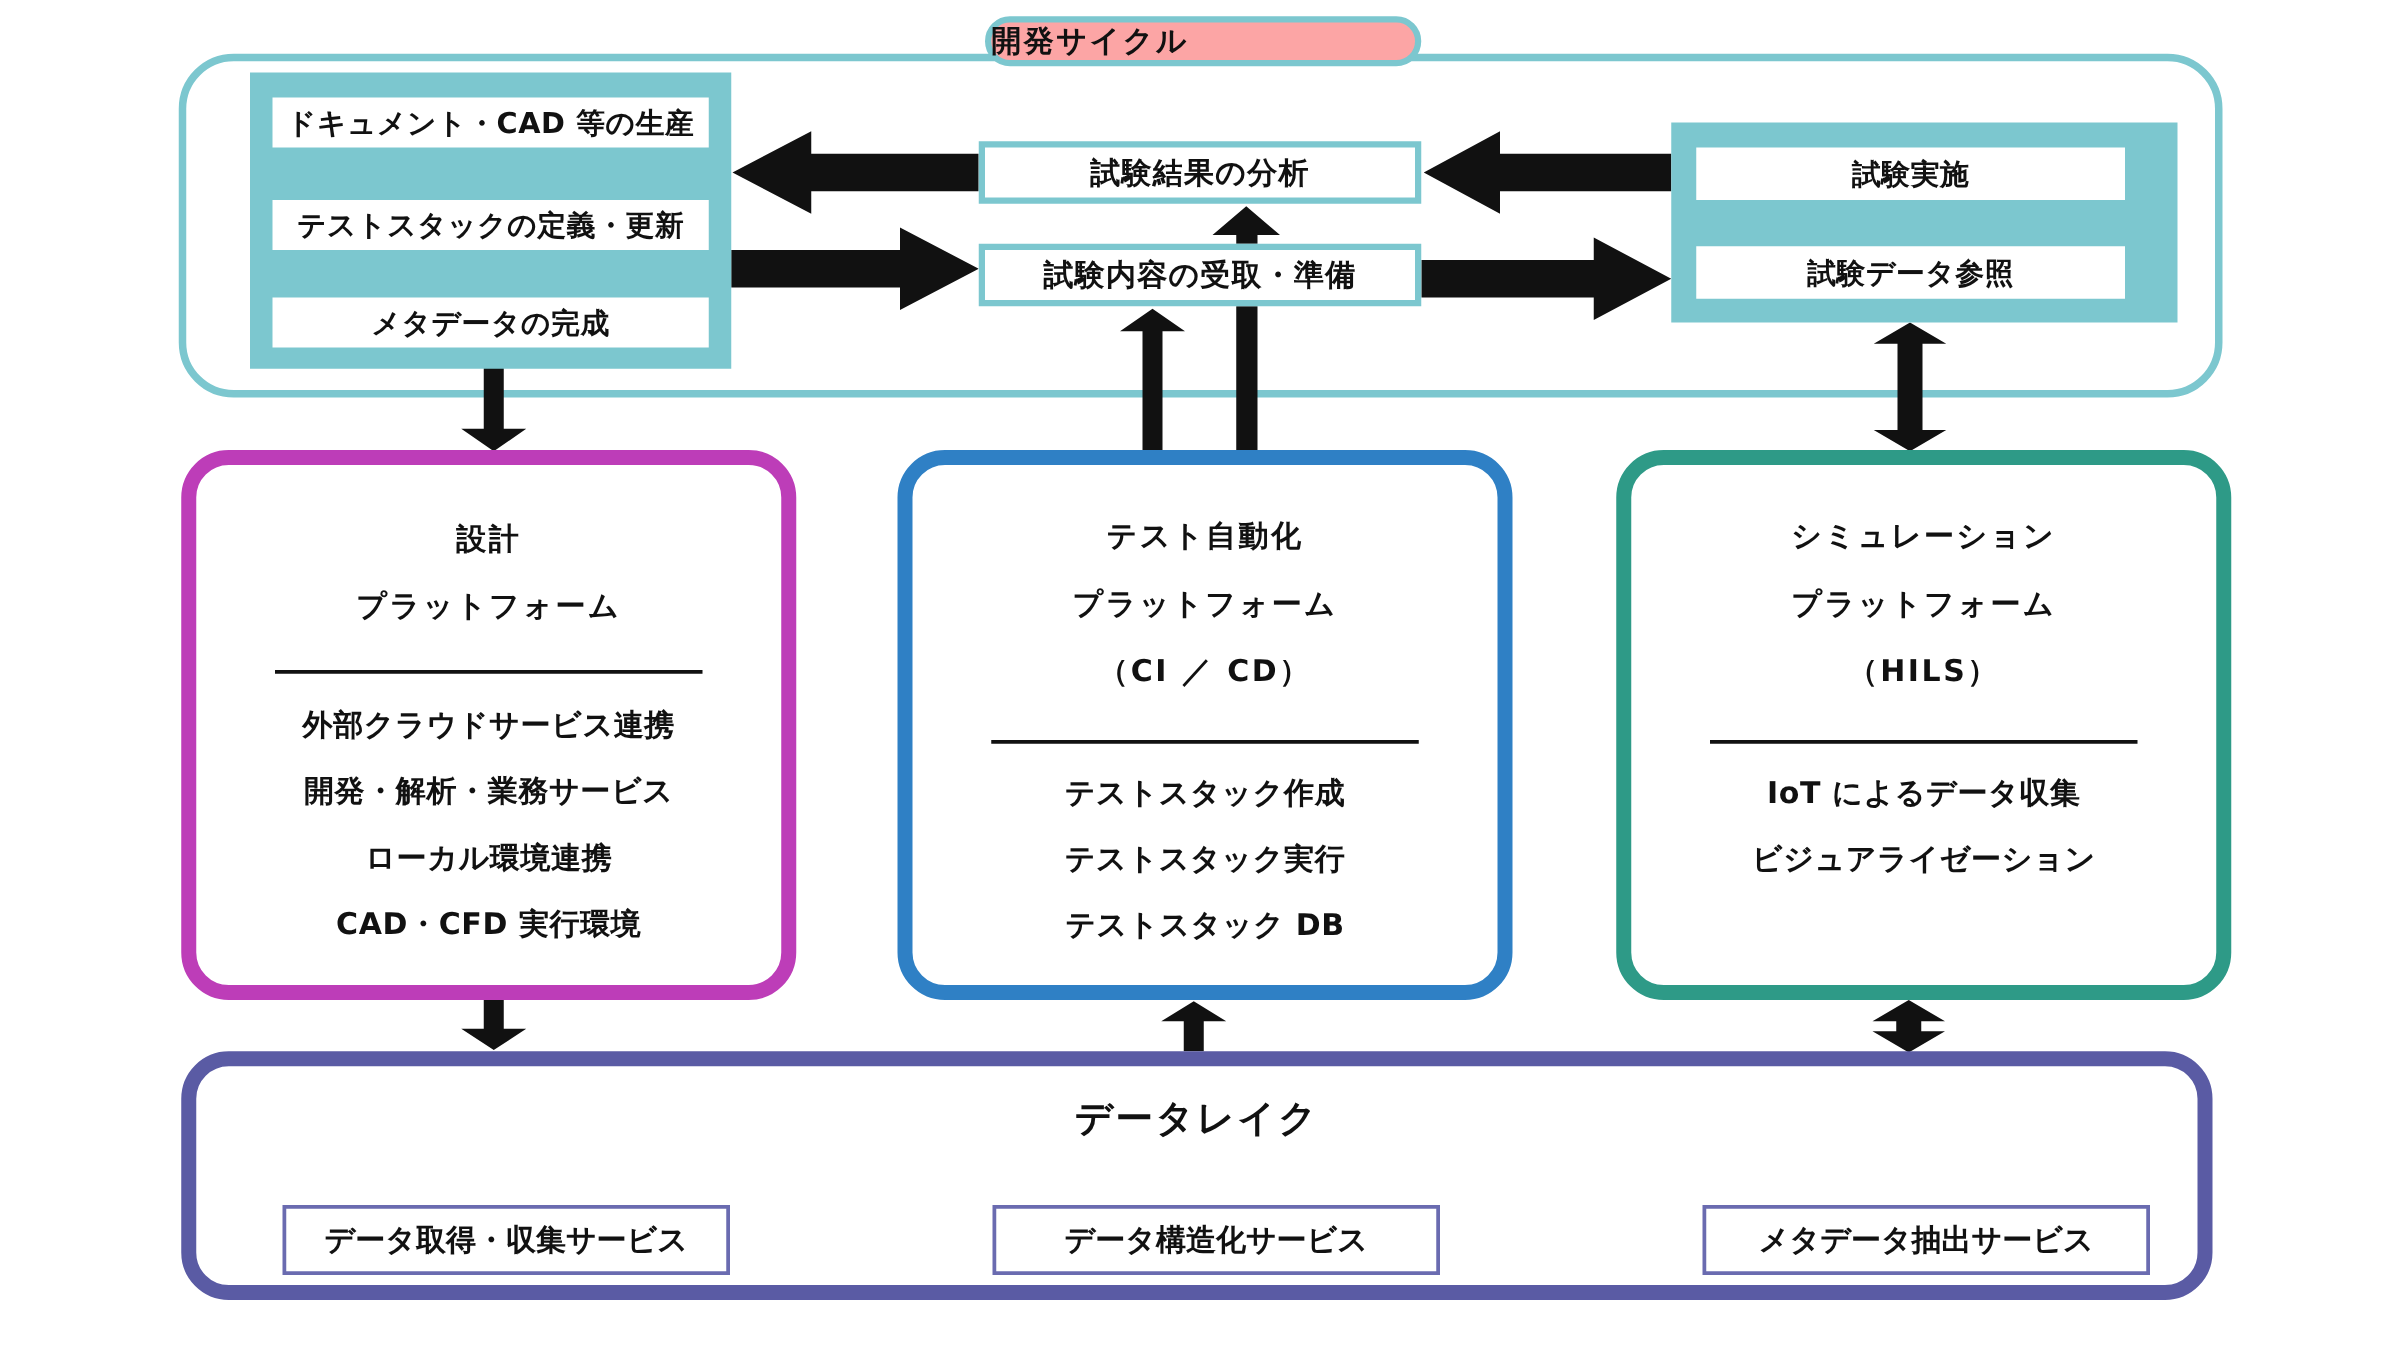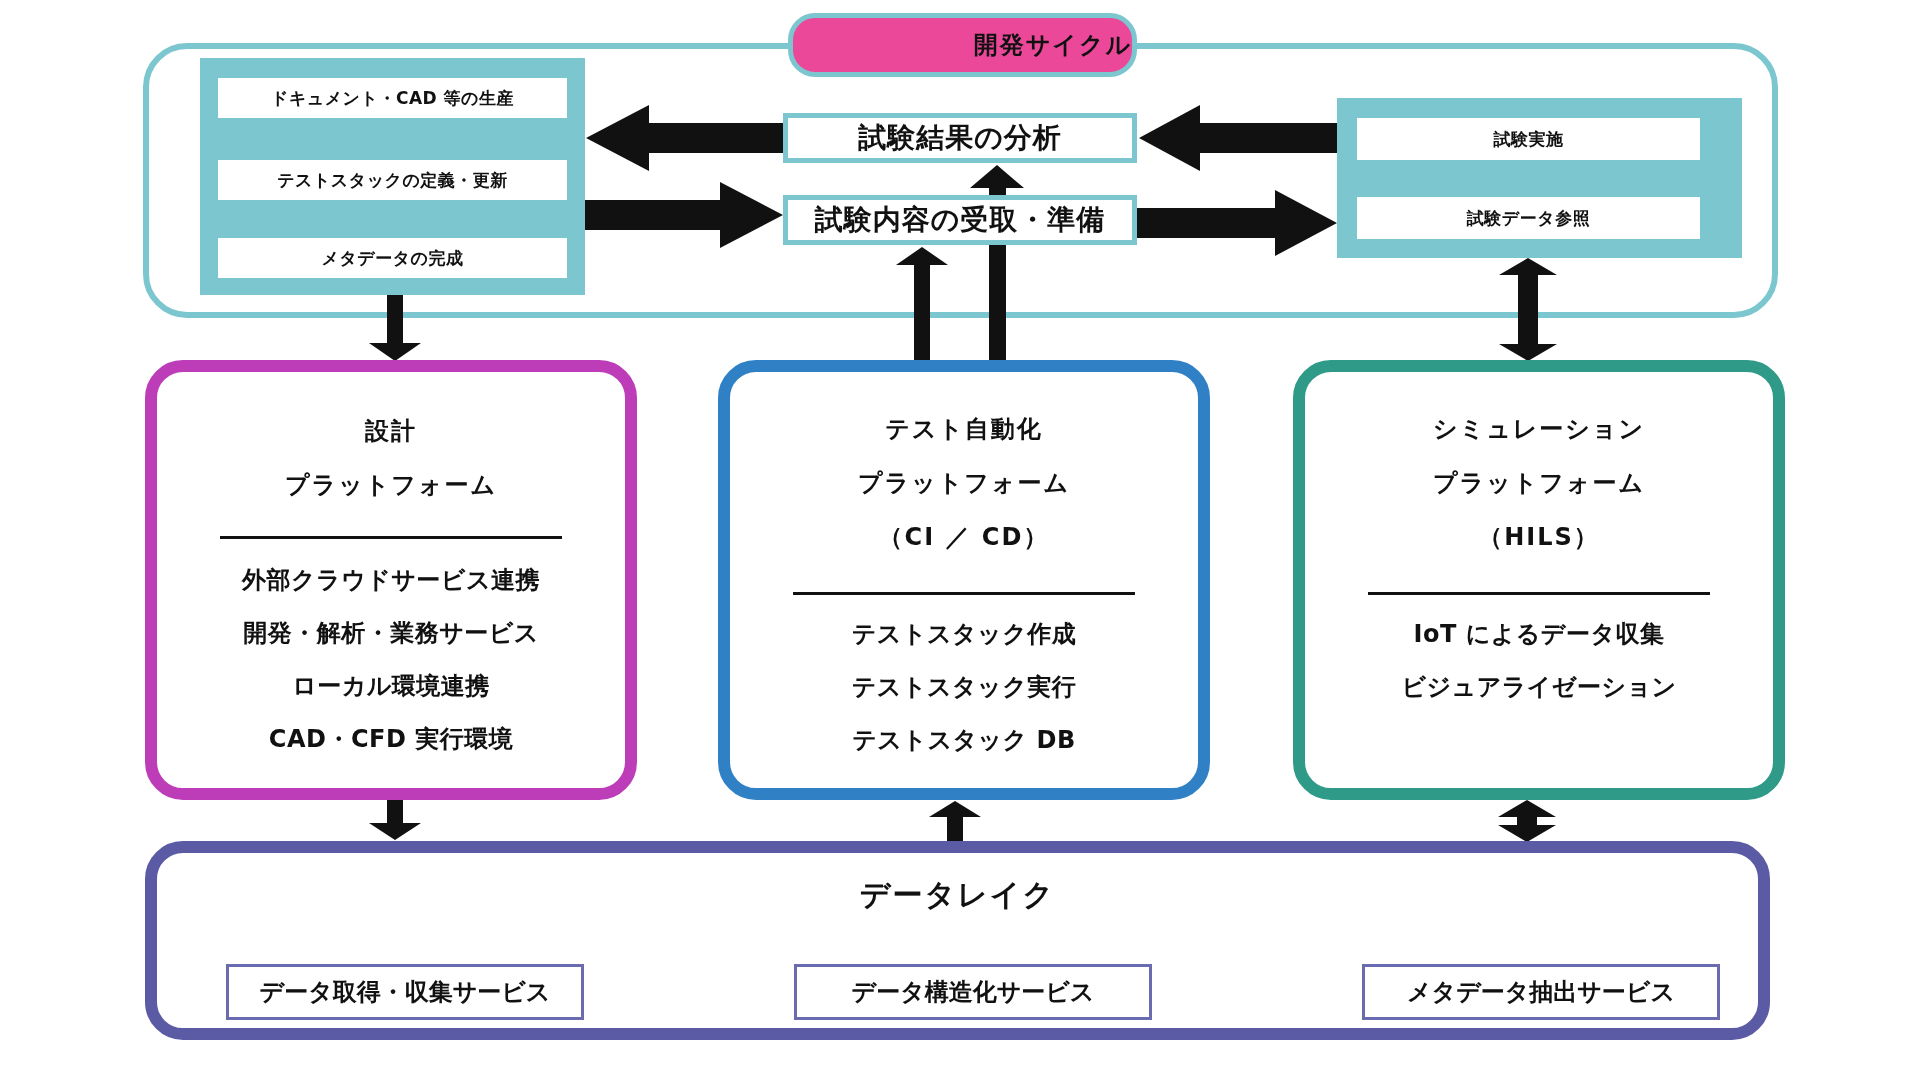--- a/index.html
+++ b/index.html
@@ -9,38 +9,38 @@
     font-weight:700;color:#111;
   }
   
   .cycle-outline{
     position:absolute;left:143px;top:43px;width:1635px;height:275px;
     border:6px solid #7cc7cf;border-radius:44px;box-sizing:border-box;z-index:1;
   }
   .arrow-layer{position:absolute;left:0;top:0;width:1920px;height:1080px;z-index:2;}
   
   .cycle-pill{
-    position:absolute;left:788px;top:13px;width:349px;height:64px;
-    background:#ec4899;border:5px solid #7cc7cf;border-radius:27px;box-sizing:border-box;
-    display:flex;align-items:center;justify-content:flex-end;font-size:24px;letter-spacing:2px;
+    position:absolute;left:788px;top:13px;width:349px;height:40px;
+    background:#fca5a5;border:5px solid #7cc7cf;border-radius:27px;box-sizing:border-box;
+    display:flex;align-items:center;justify-content:flex-start;font-size:24px;letter-spacing:2px;
     position:absolute;z-index:3;
   }
   .teal-block{position:absolute;background:#7cc7cf;z-index:3;}
   .teal-block.left{left:200px;top:58px;width:385px;height:237px;}
   .teal-block.right{left:1337px;top:98px;width:405px;height:160px;}
   .teal-item{
     position:absolute;background:#fff;display:flex;align-items:center;justify-content:center;
-    font-size:17px;letter-spacing:0.5px;white-space:nowrap;
+    font-size:23px;letter-spacing:0.5px;white-space:nowrap;
   }
   .teal-block.left .teal-item{left:18px;width:349px;height:40px;}
   .teal-block.right .teal-item{left:20px;width:343px;height:42px;}
   .mid-box{
     position:absolute;left:783px;width:354px;height:50px;background:#fff;
     border:5px solid #7cc7cf;box-sizing:border-box;z-index:3;
-    display:flex;align-items:center;justify-content:center;font-size:28px;letter-spacing:1px;white-space:nowrap;
+    display:flex;align-items:center;justify-content:center;font-size:24px;letter-spacing:1px;white-space:nowrap;
   }
   
   .platform{
     position:absolute;top:360px;width:492px;height:440px;background:#fff;
     border:12px solid #000;border-radius:38px;box-sizing:border-box;z-index:3;
     text-align:center;
   }
   .platform.design{left:145px;border-color:#bd3db8;}
   .platform.test{left:718px;border-color:#2f80c5;}
   .platform.sim{left:1293px;border-color:#2e9a87;}

